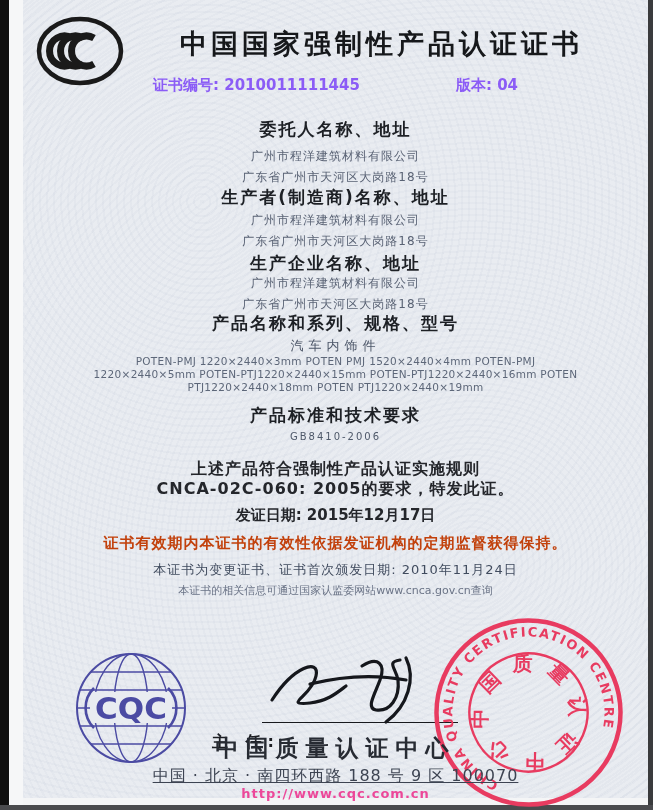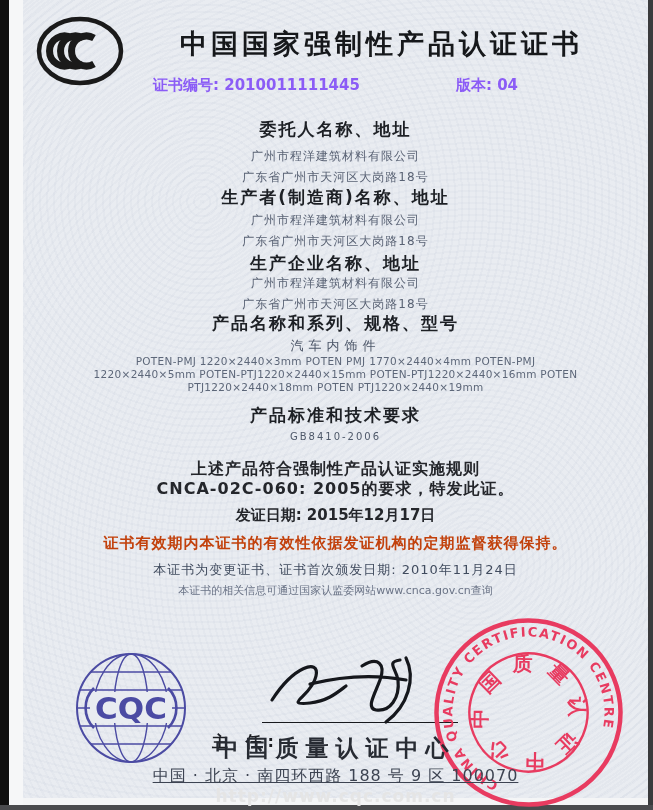--- a/index.html
+++ b/index.html
@@ -30,21 +30,21 @@
   .gb{font-size:10px;color:#4e5869;letter-spacing:2px;}
   .statement{font-size:16px;font-weight:bold;color:#24262b;letter-spacing:1px;}
   .datesline{font-size:15px;font-weight:bold;color:#24262b;display:flex;justify-content:center;gap:48px;}
   .note-bold{font-size:15px;font-weight:bold;color:#c2410c;letter-spacing:1px;}
   .note-mid{font-size:13px;color:#404b5e;letter-spacing:1px;}
   .note-small{font-size:11px;color:#6a7386;}
   .director{position:absolute;left:212px;top:732px;font-size:16px;font-weight:bold;color:#1c1e23;letter-spacing:6px;}
   .sign-line{position:absolute;left:262px;top:722px;width:196px;border-top:1.6px solid #17191d;}
   .org-name{font-size:23px;font-weight:bold;letter-spacing:7px;color:#272b33;}
   .org-addr{font-size:16px;color:#3d4452;letter-spacing:1px;text-decoration:underline;}
-  .org-url{font-size:17px;font-weight:bold;color:#e5e5e5;letter-spacing:1px;}
+  .org-url{font-size:13px;font-weight:bold;color:#ec4899;letter-spacing:1px;}
   .ccc{position:absolute;left:34px;top:14px;}
   .cqc{position:absolute;left:70px;top:648px;}
   .sig{position:absolute;left:258px;top:648px;}
   .stamp{position:absolute;left:426px;top:610px;}
 </style>
 </head>
 <body>
 
 <div class="paper"></div>
 <div class="mat-left"></div>
@@ -78,21 +78,21 @@
 <div class="row heading" style="top:186px">生产者(制造商)名称、地址</div>
 <div class="row small" style="top:212px">广州市程洋建筑材料有限公司</div>
 <div class="row small" style="top:233px">广东省广州市天河区大岗路18号</div>
 
 <div class="row heading" style="top:252px">生产企业名称、地址</div>
 <div class="row small" style="top:275px">广州市程洋建筑材料有限公司</div>
 <div class="row small" style="top:296px">广东省广州市天河区大岗路18号</div>
 
 <div class="row heading" style="top:312px">产品名称和系列、规格、型号</div>
 <div class="row prodname" style="top:337px">汽车内饰件</div>
-<div class="row models" style="top:355px">POTEN-PMJ 1220×2440×3mm POTEN PMJ 1770×2440×4mm POTEN-PMJ</div>
+<div class="row models" style="top:355px">POTEN-PMJ 1220×2440×3mm POTEN PMJ 1520×2440×4mm POTEN-PMJ</div>
 <div class="row models" style="top:368px">1220×2440×5mm POTEN-PTJ1220×2440×15mm POTEN-PTJ1220×2440×16mm POTEN</div>
 <div class="row models" style="top:381px">PTJ1220×2440×18mm POTEN PTJ1220×2440×19mm</div>
 
 <div class="row heading" style="top:404px">产品标准和技术要求</div>
 <div class="row gb" style="top:431px">GB8410-2006</div>
 
 <div class="row statement" style="top:459px">上述产品符合强制性产品认证实施规则</div>
 <div class="row statement" style="top:479px">CNCA-02C-060: 2005的要求，特发此证。</div>
 
 <div class="row datesline" style="top:506px">

